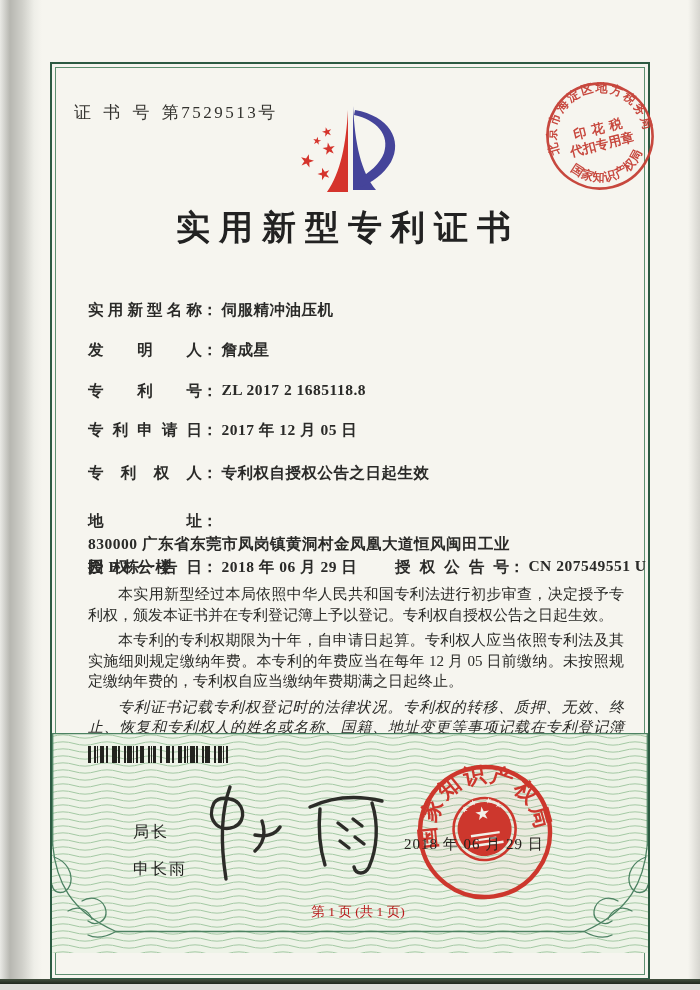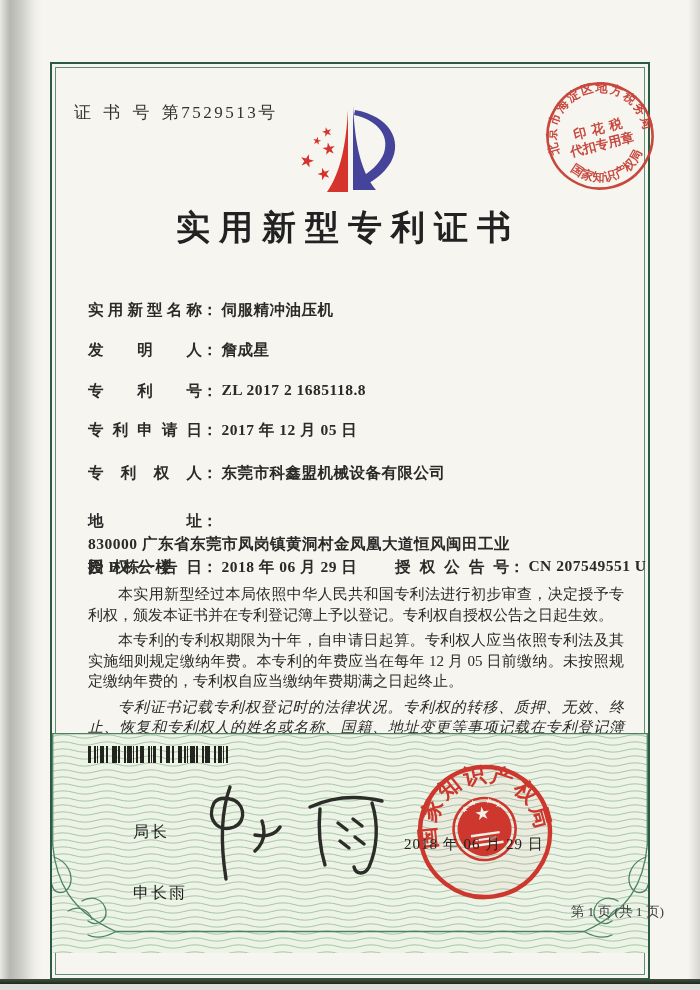--- a/index.html
+++ b/index.html
@@ -35,27 +35,27 @@
   .band{position:absolute;left:52px;top:733px;width:596px;height:220px;}
   .band-art{position:absolute;left:0;top:0;}
   .barcode{position:absolute;left:36px;top:13px;width:142px;height:17px;
         background-image:
           repeating-linear-gradient(90deg,#23231f 0 2px,rgba(0,0,0,0) 2px 6px),
           repeating-linear-gradient(90deg,#23231f 0 1px,rgba(0,0,0,0) 1px 9px),
           repeating-linear-gradient(90deg,#23231f 0 3px,rgba(0,0,0,0) 3px 13px);}
   .director-label{position:absolute;left:81px;top:89px;font-family:"Liberation Sans",sans-serif;
         font-size:16px;color:#1f1f1d;letter-spacing:2px;}
   .director-name{position:absolute;left:81px;top:126px;font-family:Liberation Serif, serif;
-        font-size:16px;color:#1f1f1d;letter-spacing:2px;margin-top:24px;}
+        font-size:16px;color:#1f1f1d;letter-spacing:2px;}
   .signature{position:absolute;left:140px;top:46px;}
   .seal{position:absolute;left:358px;top:24px;}
   .seal-date{position:absolute;left:352px;top:102px;width:180px;font-size:15px;
         color:#26231f;letter-spacing:1px;z-index:3;}
-  .page-number{position:absolute;left:16px;top:170px;width:100%;text-align:right;
-        font-size:13.5px;color:#404040;}
+  .page-number{position:absolute;left:8px;top:170px;width:100%;text-align:center;
+        font-size:13.5px;color:#b91c1c;}
   .tax-stamp{position:absolute;left:544px;top:80px;opacity:0.93;}
   .logo{position:absolute;left:297px;top:104px;}
   svg text{font-family:"Liberation Serif", serif;}
 </style>
 </head>
 <body>
 
 <div class="page">
 
   <div class="scan-shadow-left"></div>
@@ -109,21 +109,21 @@
     <div class="frow" style="top:381px">
       <span class="flabel">专利号</span><span class="fcolon">：</span>
       <span class="fvalue">ZL 2017 2 1685118.8</span>
     </div>
     <div class="frow" style="top:420px">
       <span class="flabel">专利申请日</span><span class="fcolon">：</span>
       <span class="fvalue">2017 年 12 月 05 日</span>
     </div>
     <div class="frow" style="top:463px">
       <span class="flabel">专利权人</span><span class="fcolon">：</span>
-      <span class="fvalue">东莞市科鑫盟机械设备有限公司</span>
+      <span class="fvalue">专利权自授权公告之日起生效</span>
     </div>
     <div class="frow" style="top:511px">
       <span class="flabel">地址</span><span class="fcolon">：</span>
       <span class="fvalue addr">830000 广东省东莞市凤岗镇黄洞村金凤凰大道恒风闽田工业园 B 栋一楼</span>
     </div>
     <div class="frow" style="top:557px">
       <span class="flabel">授权公告日</span><span class="fcolon">：</span>
       <span class="fvalue">2018 年 06 月 29 日</span>
       <span class="grant-right">
         <span class="flabel">授权公告号</span><span class="fcolon">：</span>

